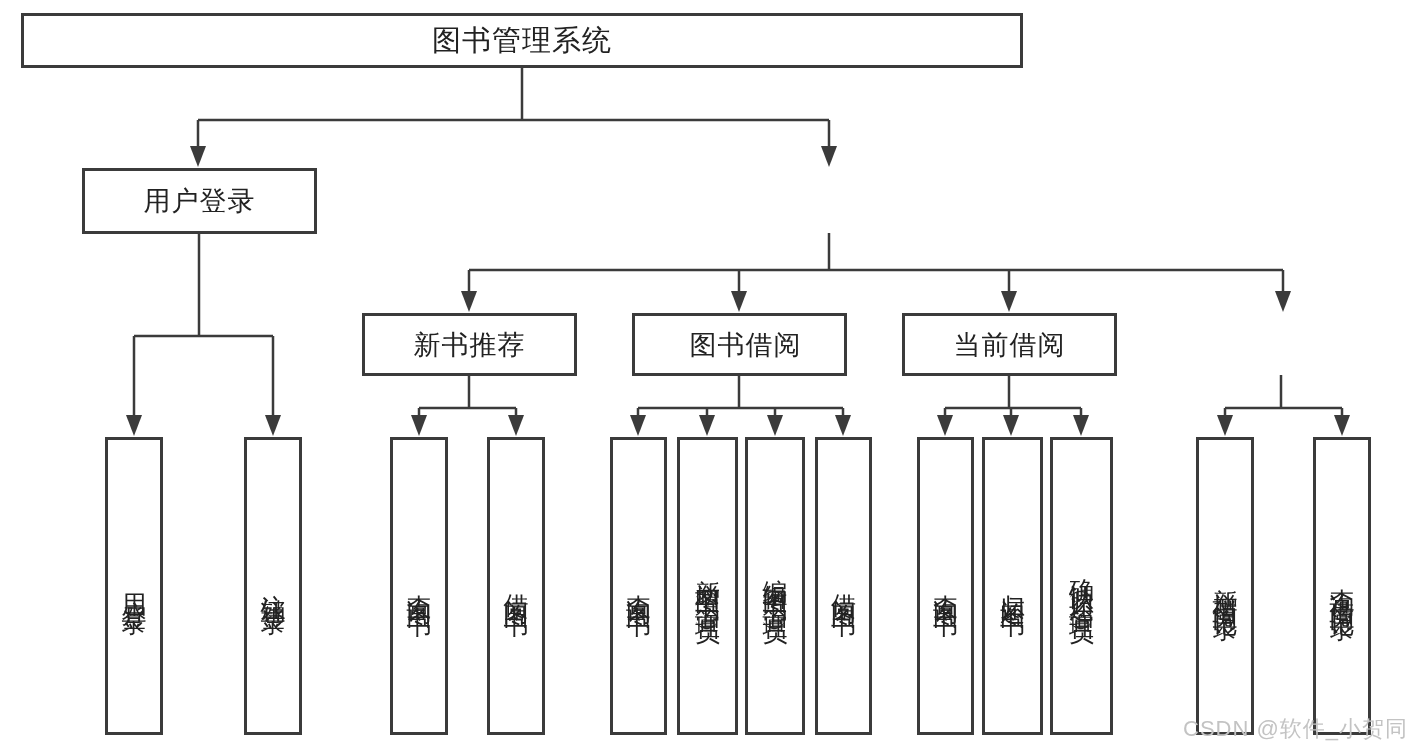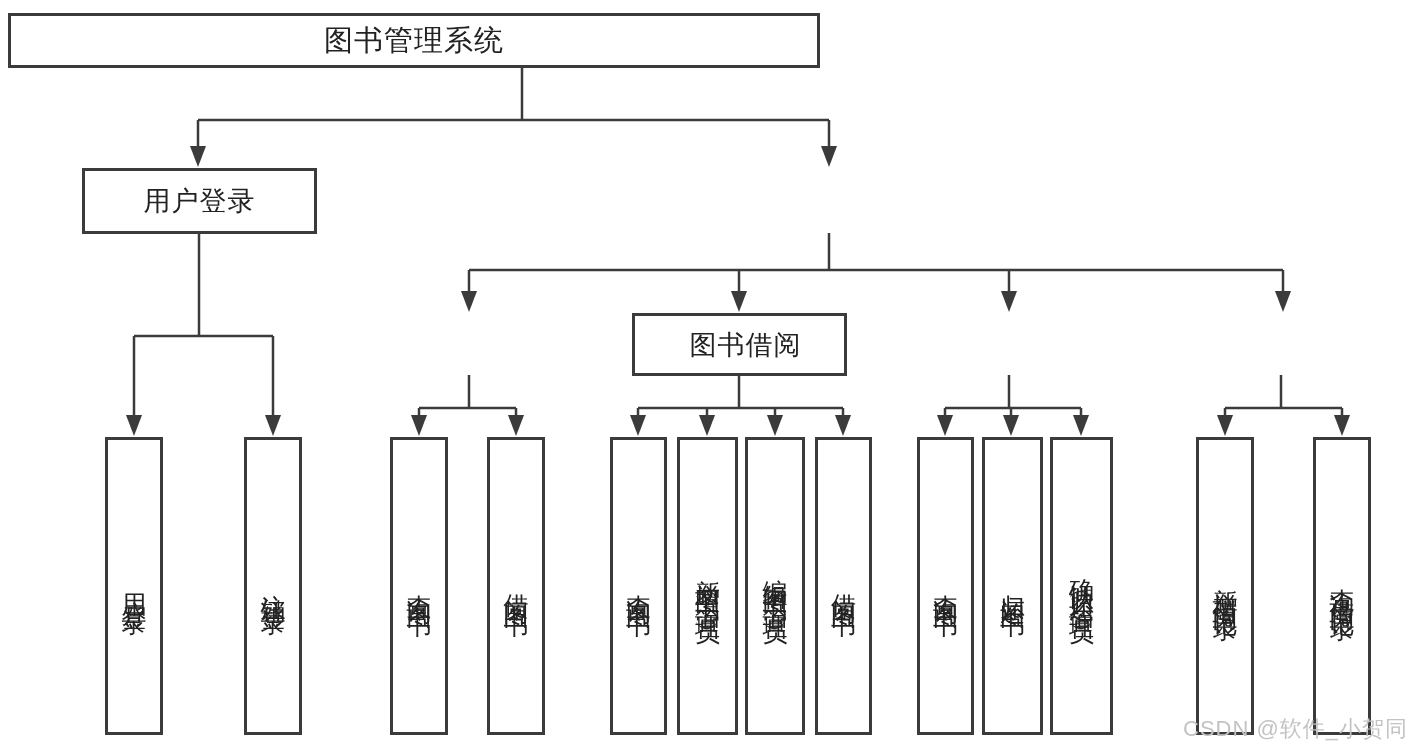--- a/index.html
+++ b/index.html
@@ -112,25 +112,27 @@
       <line x1="1011" y1="408" x2="1011" y2="415" stroke="var(--line)" stroke-width="2.5"></line>
       <polygon points="1003,415 1019,415 1011,436" fill="var(--line)"></polygon>
       <line x1="1081" y1="408" x2="1081" y2="415" stroke="var(--line)" stroke-width="2.5"></line>
       <polygon points="1073,415 1089,415 1081,436" fill="var(--line)"></polygon>
       <line x1="1225" y1="408" x2="1225" y2="415" stroke="var(--line)" stroke-width="2.5"></line>
       <polygon points="1217,415 1233,415 1225,436" fill="var(--line)"></polygon>
       <line x1="1342" y1="408" x2="1342" y2="415" stroke="var(--line)" stroke-width="2.5"></line>
       <polygon points="1334,415 1350,415 1342,436" fill="var(--line)"></polygon>
     </svg>
 
-  <div class="node hnode rootnode" style="left:8px;top:13px;width:812px;height:55px;">图书管理系统</div>
+  <div class="node hnode rootnode" style="left:21px;top:13px;width:1002px;height:55px;">图书管理系统</div>
 
   <div class="node hnode" style="left:82px;top:168px;width:235px;height:66px;">用户登录</div>
 
+  <div class="node hnode" style="left:362px;top:313px;width:215px;height:63px;">新书推荐</div>
   <div class="node hnode" style="left:632px;top:313px;width:215px;height:63px;padding-left:12px;">图书借阅</div>
+  <div class="node hnode" style="left:902px;top:313px;width:215px;height:63px;">当前借阅</div>
 
   <div class="node vnode" style="left:105px;top:437px;width:58px;height:298px;">
     <span>用户登录</span>
     </div>
   <div class="node vnode" style="left:244px;top:437px;width:58px;height:298px;">
     <span>注销登录</span>
     </div>
 
   <div class="node vnode" style="left:390px;top:437px;width:58px;height:298px;">
     <span>查询图书</span>

